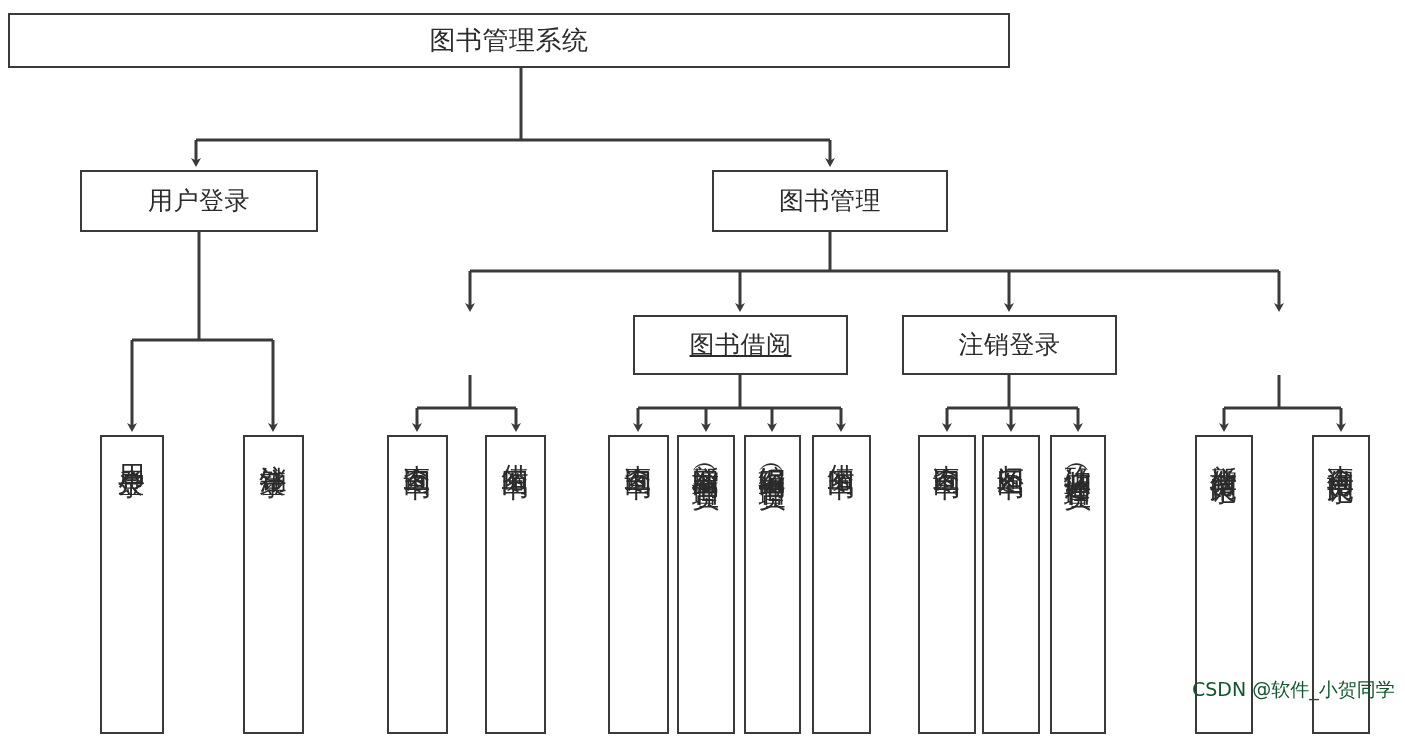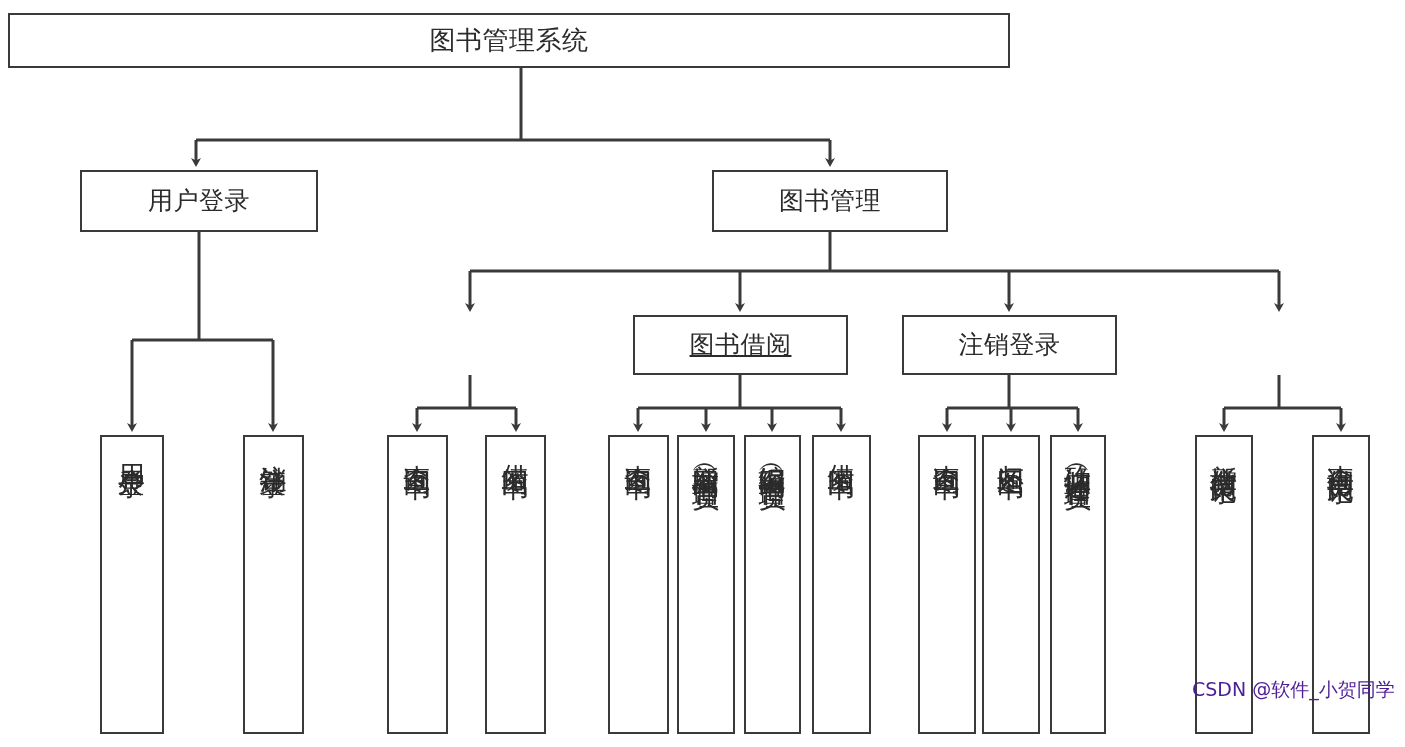--- a/index.html
+++ b/index.html
@@ -59,21 +59,21 @@
     height: auto;
   }
   .node.title .node-label {
     font-size: 26px;
   }
   .watermark {
     position: absolute;
     left: 1192px;
     top: 677px;
     font-size: 19px;
-    color: #4c1d95;
+    color: #14532d;
     white-space: nowrap;
     z-index: 3;
     font-family: "DejaVu Sans", "Liberation Sans", sans-serif;
   }
 </style>
 </head>
 <body>
 
 <div id="canvas">
 

